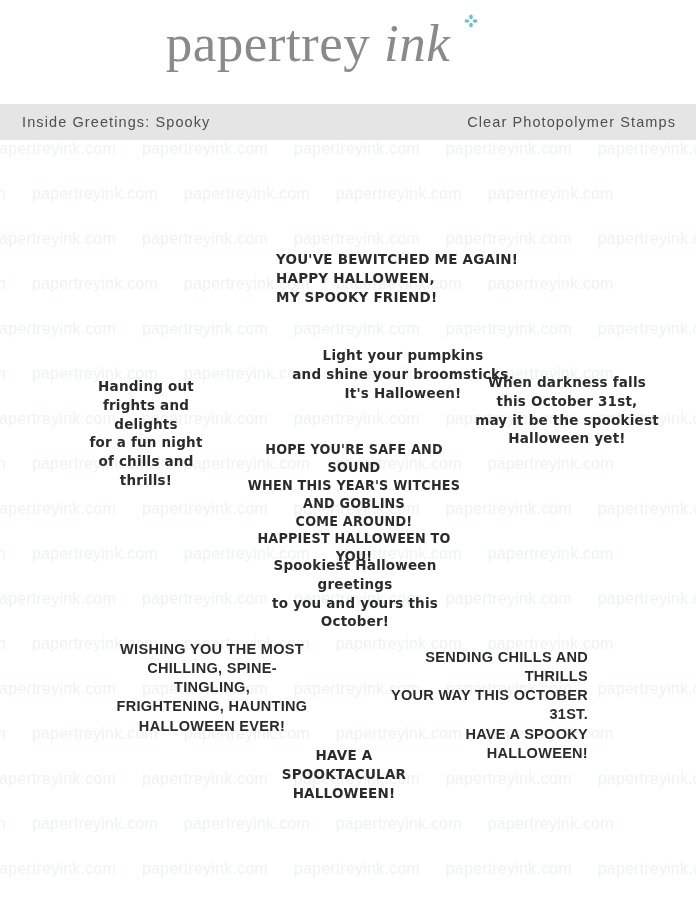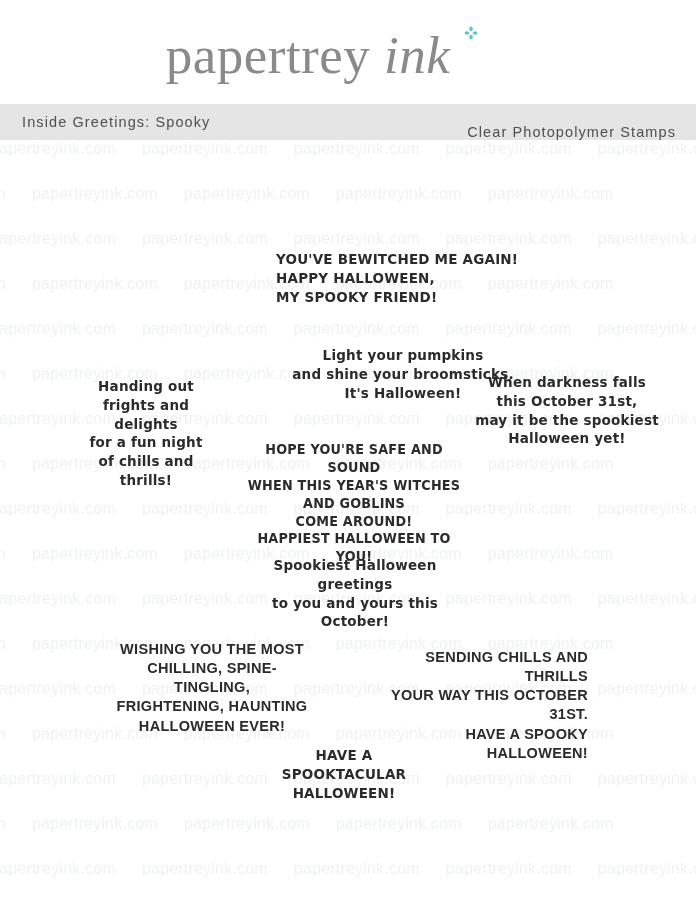--- a/index.html
+++ b/index.html
@@ -18,21 +18,21 @@
     position: relative;
     width: 696px;
     height: 900px;
     background: #ffffff;
     overflow: hidden;
   }
 
   
   .logo-area {
     position: absolute;
-    top: 24px;
+    top: 12px;
     left: 0;
     width: 616px;
     height: 62px;
     text-align: center;
   }
   .logo-text {
     font-family: "Liberation Serif", serif;
     font-size: 53px;
     color: #8a8a8a;
     letter-spacing: 0.5px;
@@ -71,21 +71,20 @@
     white-space: nowrap;
   }
   .banner-right {
     position: absolute;
     right: 20px;
     top: 10px;
     font-size: 14.5px;
     letter-spacing: 1.1px;
     color: #4f4f4f;
     white-space: nowrap;
-    margin-top: 10px;
   }
 
   
   .watermarks {
     position: absolute;
     top: 140px;
     left: 0;
     width: 696px;
     height: 760px;
     overflow: hidden;

